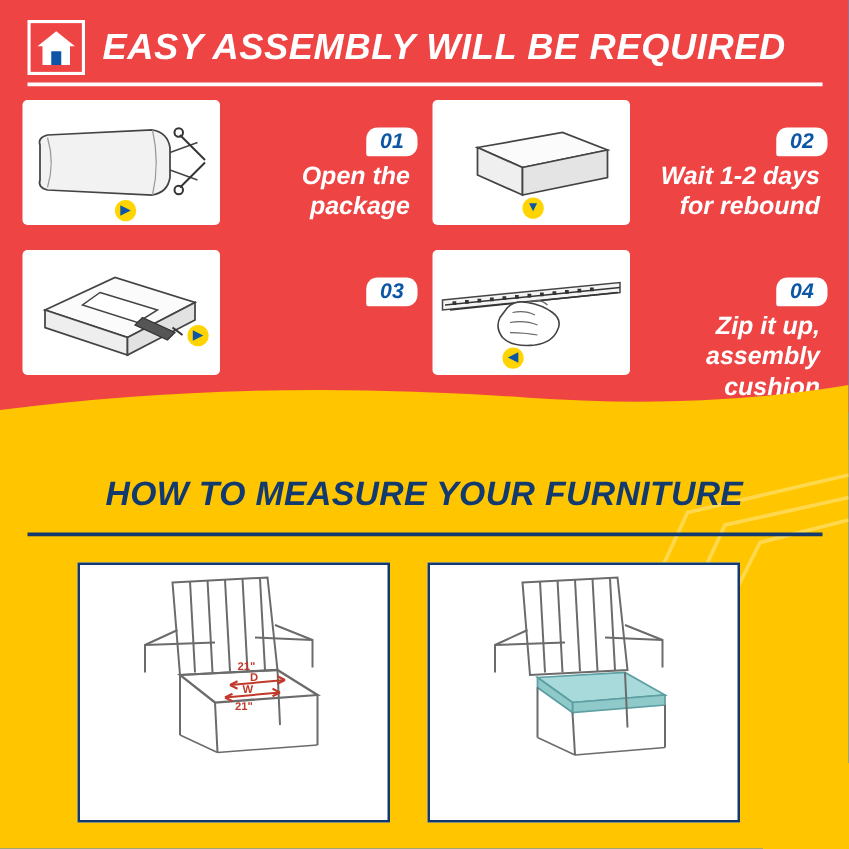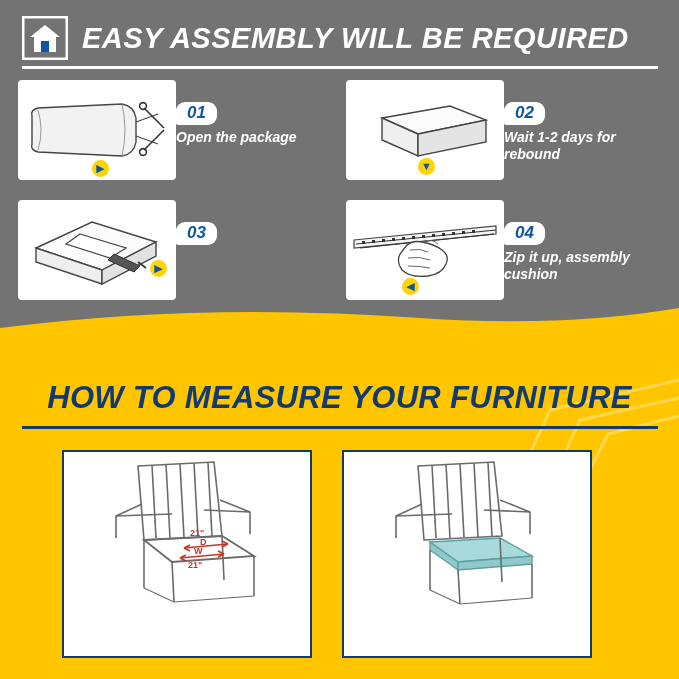--- a/index.html
+++ b/index.html
@@ -20,21 +20,21 @@
     background: #0d56a6;
     overflow: hidden;
   }
 
   
   .top-section {
     position: absolute;
     left: 0; top: 0;
     width: 679px;
     height: 330px;
-    background: #737373;
+    background: #ef4444;
   }
 
   .header {
     position: absolute;
     left: 22px;
     top: 12px;
     width: 636px;
     height: 52px;
     display: flex;
     align-items: center;
@@ -84,35 +84,36 @@
     height: 100px;
     background: #ffffff;
     border-radius: 4px;
     flex: 0 0 auto;
     overflow: hidden;
   }
   .step-text {
     flex: 1 1 auto;
     padding-top: 22px;
     box-sizing: border-box;
+    text-align: right;
   }
   .step-num {
     display: inline-block;
     background: #ffffff;
     color: #0d56a6;
     font-size: 17px;
     font-weight: bold;
     font-style: italic;
     border-radius: 9px 9px 9px 2px;
     padding: 1px 11px 2px 11px;
     margin-bottom: 4px;
   }
   .step-label {
     color: #ffffff;
-    font-size: 14px;
+    font-size: 20px;
     font-weight: bold;
     font-style: italic;
     line-height: 1.22;
     max-width: 152px;
   }
   .arrow-badge {
     position: absolute;
     width: 17px;
     height: 17px;
     border-radius: 50%;
@@ -149,21 +150,21 @@
     top: 318px;
     width: 679px;
     height: 361px;
   }
   .measure-title {
     position: absolute;
     left: 0;
     top: 62px;
     width: 679px;
     text-align: center;
-    font-size: 31px;
+    font-size: 27px;
     font-weight: bold;
     font-style: italic;
     color: #123a6e;
     letter-spacing: 0.3px;
   }
   .measure-rule {
     position: absolute;
     left: 22px;
     top: 108px;
     width: 636px;

